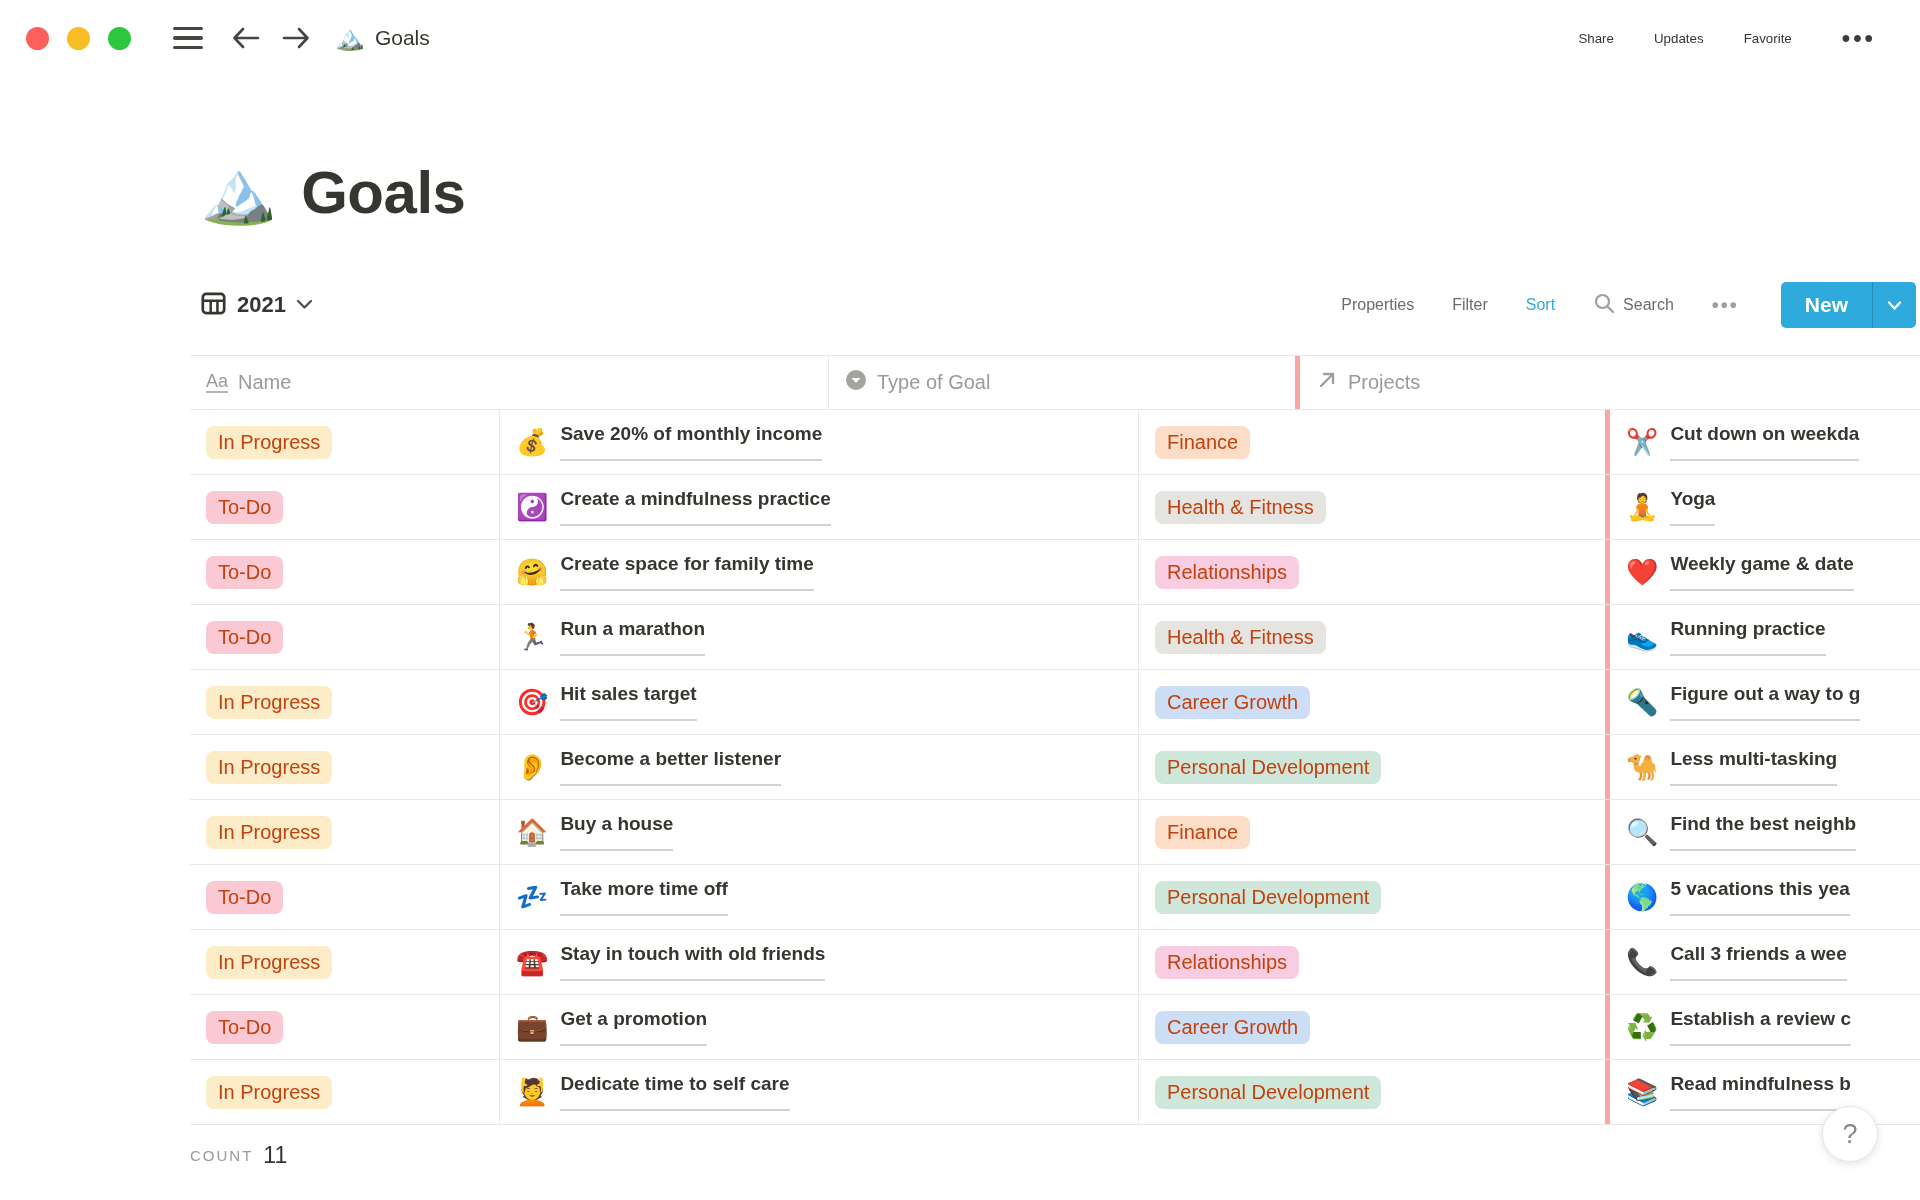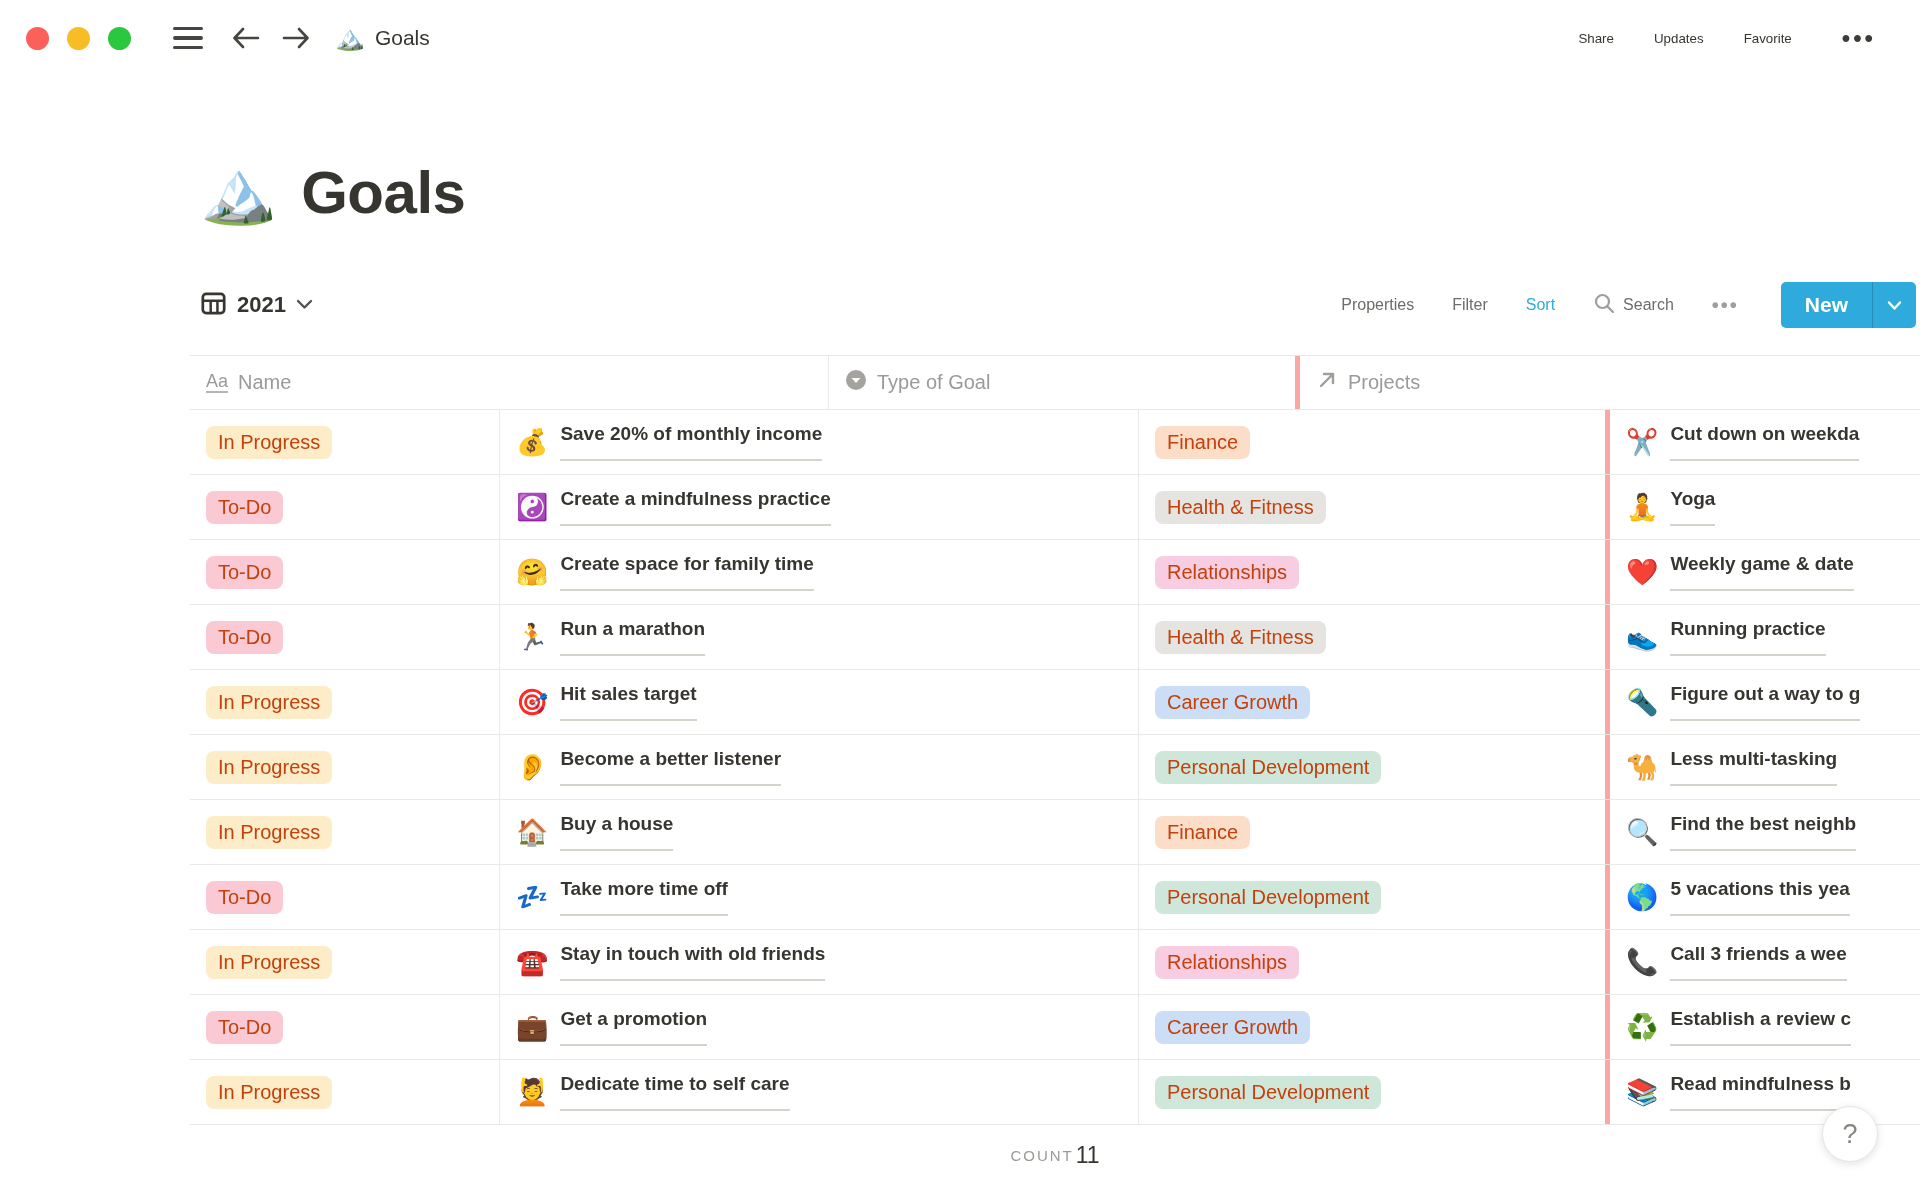--- a/index.html
+++ b/index.html
@@ -54,21 +54,21 @@
   .td { display:flex; align-items:center; padding:0 16px; }
   .col-status { width:310px; border-right:1px solid #E9E9E7; }
   .col-name { width:639px; border-right:1px solid #E9E9E7; }
   .col-type { width:471px; border-right:5px solid #fca5a5; }
   .col-projects { flex:1; overflow:hidden; white-space:nowrap; }
   .badge { font-size:20px; padding:5px 12px; border-radius:8px; color:#c2410c; white-space:nowrap; }
   .cell-emoji { font-size:26px; margin-right:12px; flex:none; }
   .page-link { font-size:19px; font-weight:600; color:#37352F; cursor:pointer;
     border-bottom:2px solid #D5D3CC; padding-bottom:14px; white-space:nowrap; }
   .aa-icon { font-size:18px; font-weight:400; border-bottom:2px solid #B7B5B1; line-height:1; padding-bottom:1px; }
-  .count-row { height:60px; display:flex; align-items:center; justify-content:center; gap:2px; }
+  .count-row { height:60px; display:flex; align-items:center; gap:10px; }
   .count-label { font-size:15px; letter-spacing:2px; color:#9B9A97; }
   .count-value { font-size:23px; color:#37352F; }
 
   
   .help-btn { position:absolute; left:1822px; top:1106px; width:56px; height:56px; border-radius:50%;
     background:#fff; border:1px solid #E6E5E2; box-shadow:0 2px 8px rgba(15,15,15,0.12);
     font-size:27px; color:#87857F; cursor:pointer; display:flex; align-items:center; justify-content:center;
     font-family:inherit; }
 </style>
 </head>

